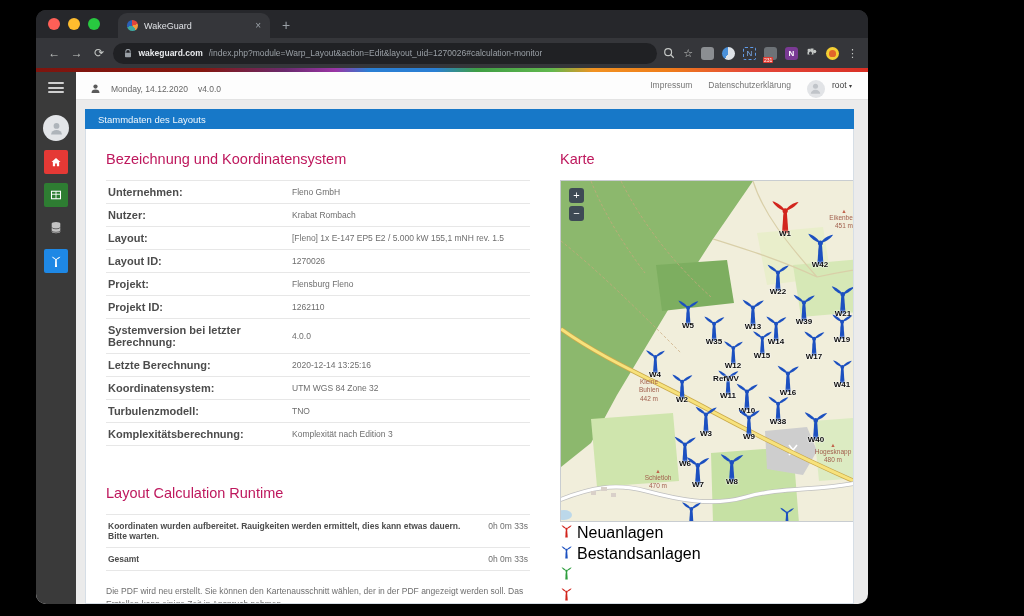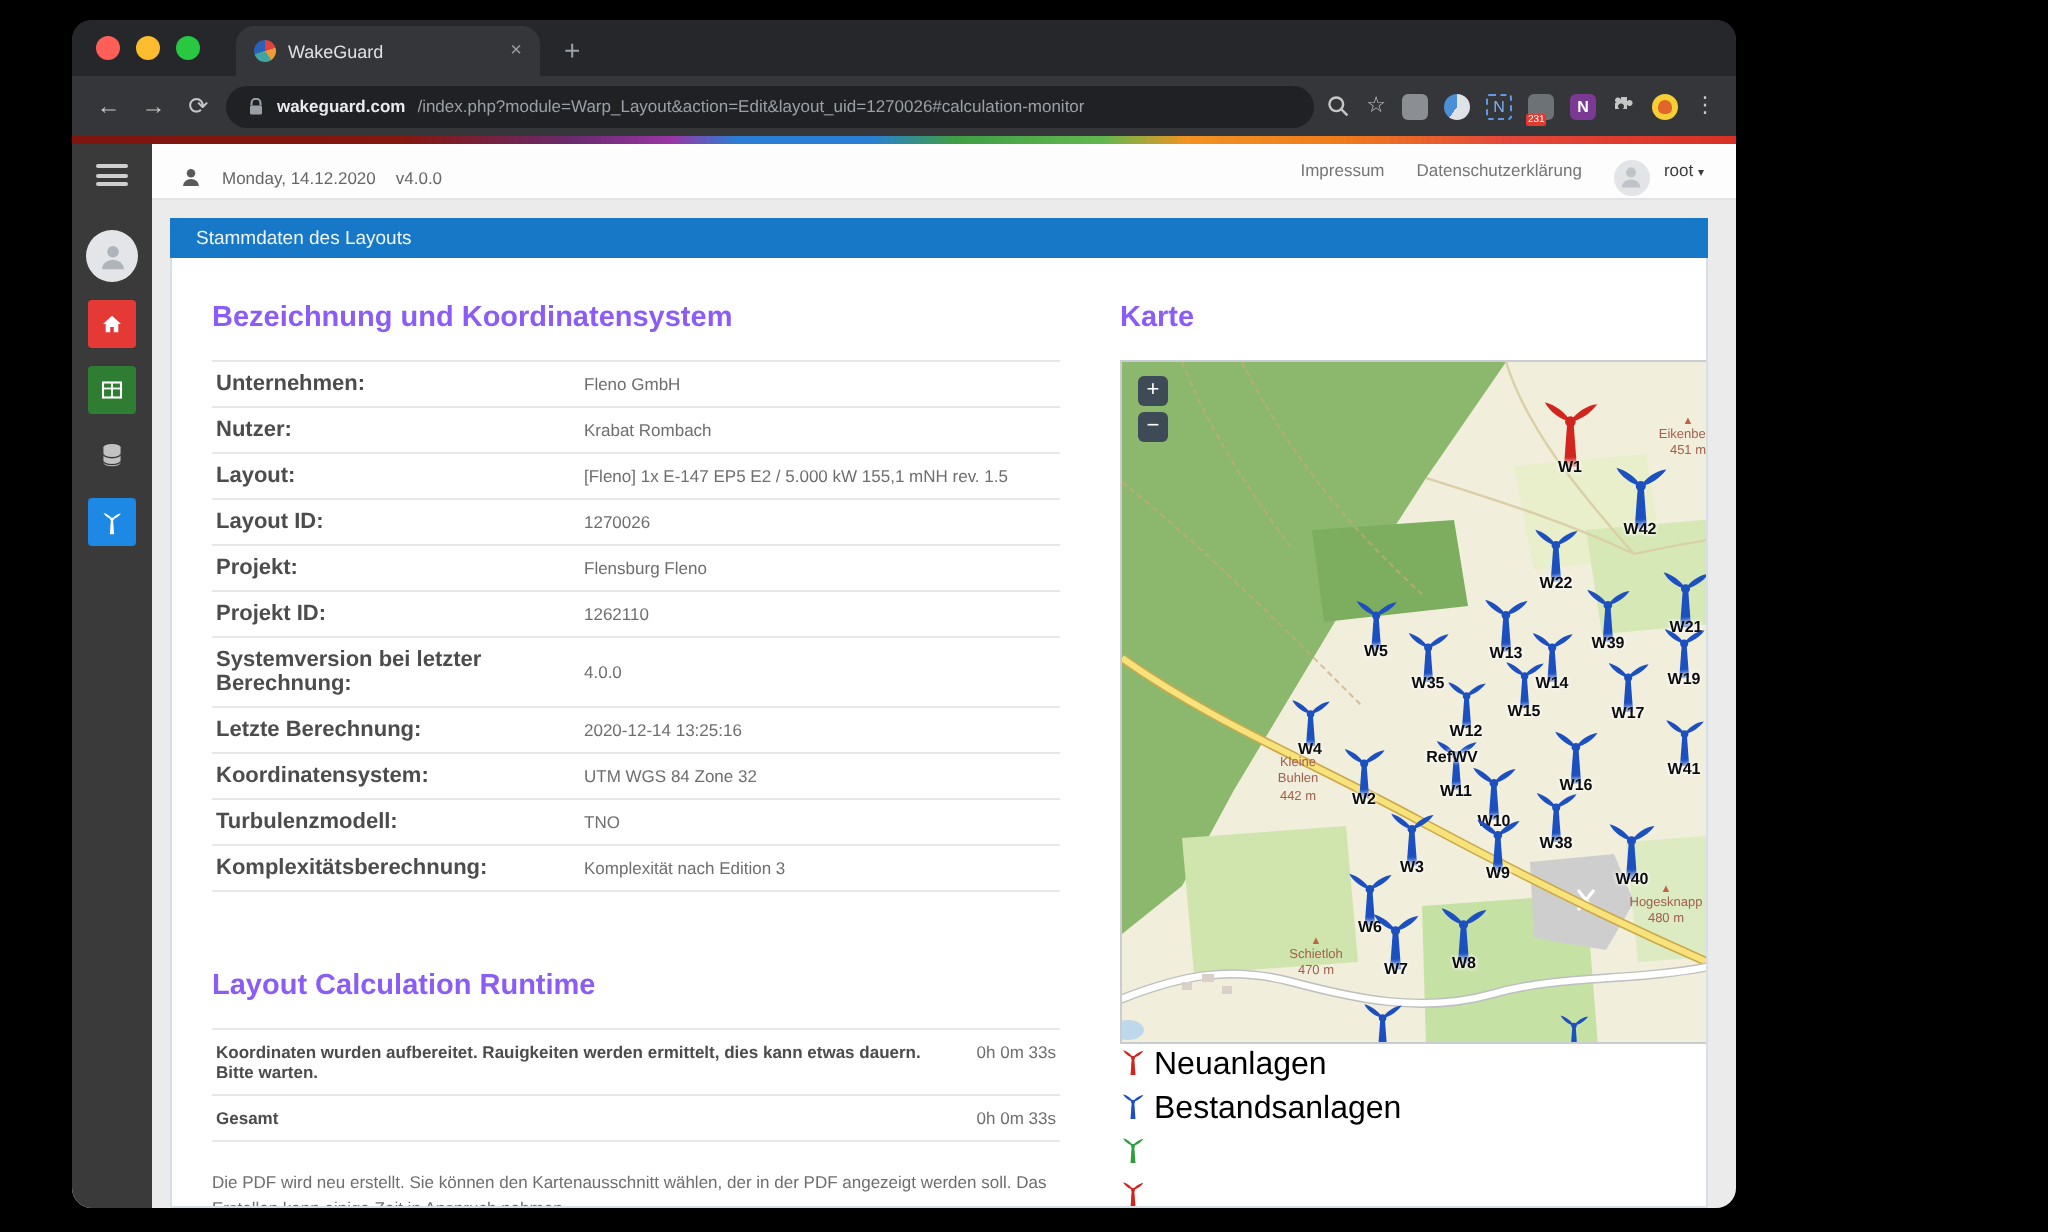--- a/index.html
+++ b/index.html
@@ -47,21 +47,21 @@
   .hright{margin-left:auto;display:flex;align-items:flex-start;gap:16px}
   .hlink{font-size:8.5px;color:#757575}
   .havatar{width:18px;height:18px;border-radius:50%;background:#e2e4e7;display:flex;align-items:center;justify-content:center}
   .huser{font-size:8.5px;color:#3c3c3c;margin-left:-9px}
   .content{flex:1;padding:9px 14px 0 9px;overflow:hidden}
   .card{height:100%;display:flex;flex-direction:column}
   .cardheader{height:20px;background:#1778c8;color:#eef6fc;font-size:9.5px;display:flex;align-items:center;padding:0 13px;flex:none}
   .cardbody{flex:1;background:#fff;border:1px solid #d6dee6;border-top:none;display:flex;padding:16px 22px 0 20px;gap:30px;overflow:hidden}
   .leftcol{width:424px;flex:none}
   .rightcol{flex:1;min-width:0}
-  h2.sect{font-size:14.5px;color:#8b5cf6;font-weight:700;margin:6px 0 13px}
+  h2.sect{font-size:14.5px;color:#be185d;font-weight:400;margin:6px 0 13px}
   .dtable{border-bottom:1px solid #e7e7e7}
   .drow{display:flex;align-items:center;border-top:1px solid #e7e7e7;padding:5px 2px}
   .dlabel{width:184px;flex:none;font-size:11px;font-weight:bold;color:#4c4c4c}
   .dvalue{font-size:8.5px;color:#6e6e6e;white-space:nowrap}
   .runtime{margin-top:39px}
   .rtable{border-bottom:1px solid #e7e7e7;margin-top:2px}
   .rrow{display:flex;border-top:1px solid #e7e7e7;padding:6px 2px}
   .rlabel{flex:1;font-size:8.5px;font-weight:bold;color:#4c4c4c;padding-right:16px}
   .rvalue{font-size:8.5px;color:#6e6e6e;white-space:nowrap}
   .note{font-size:8.5px;color:#6e6e6e;line-height:1.55;margin:14px 0 13px;max-width:436px}

